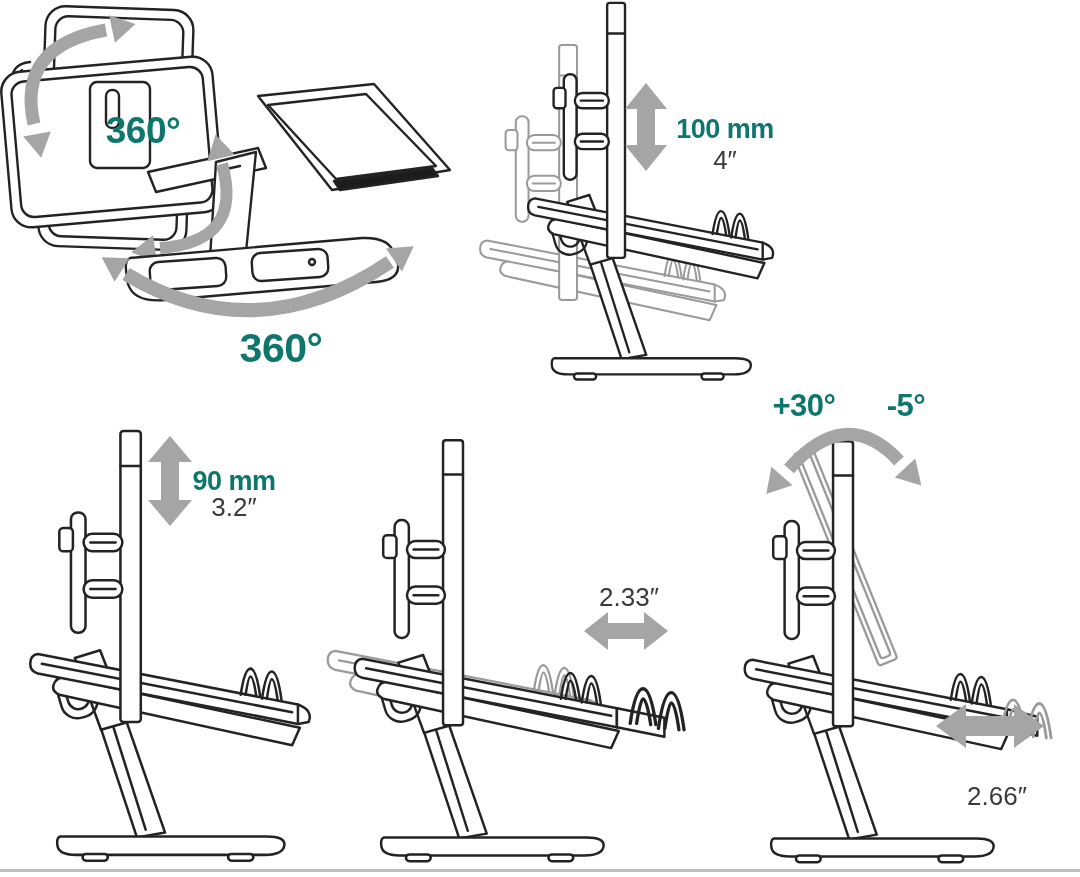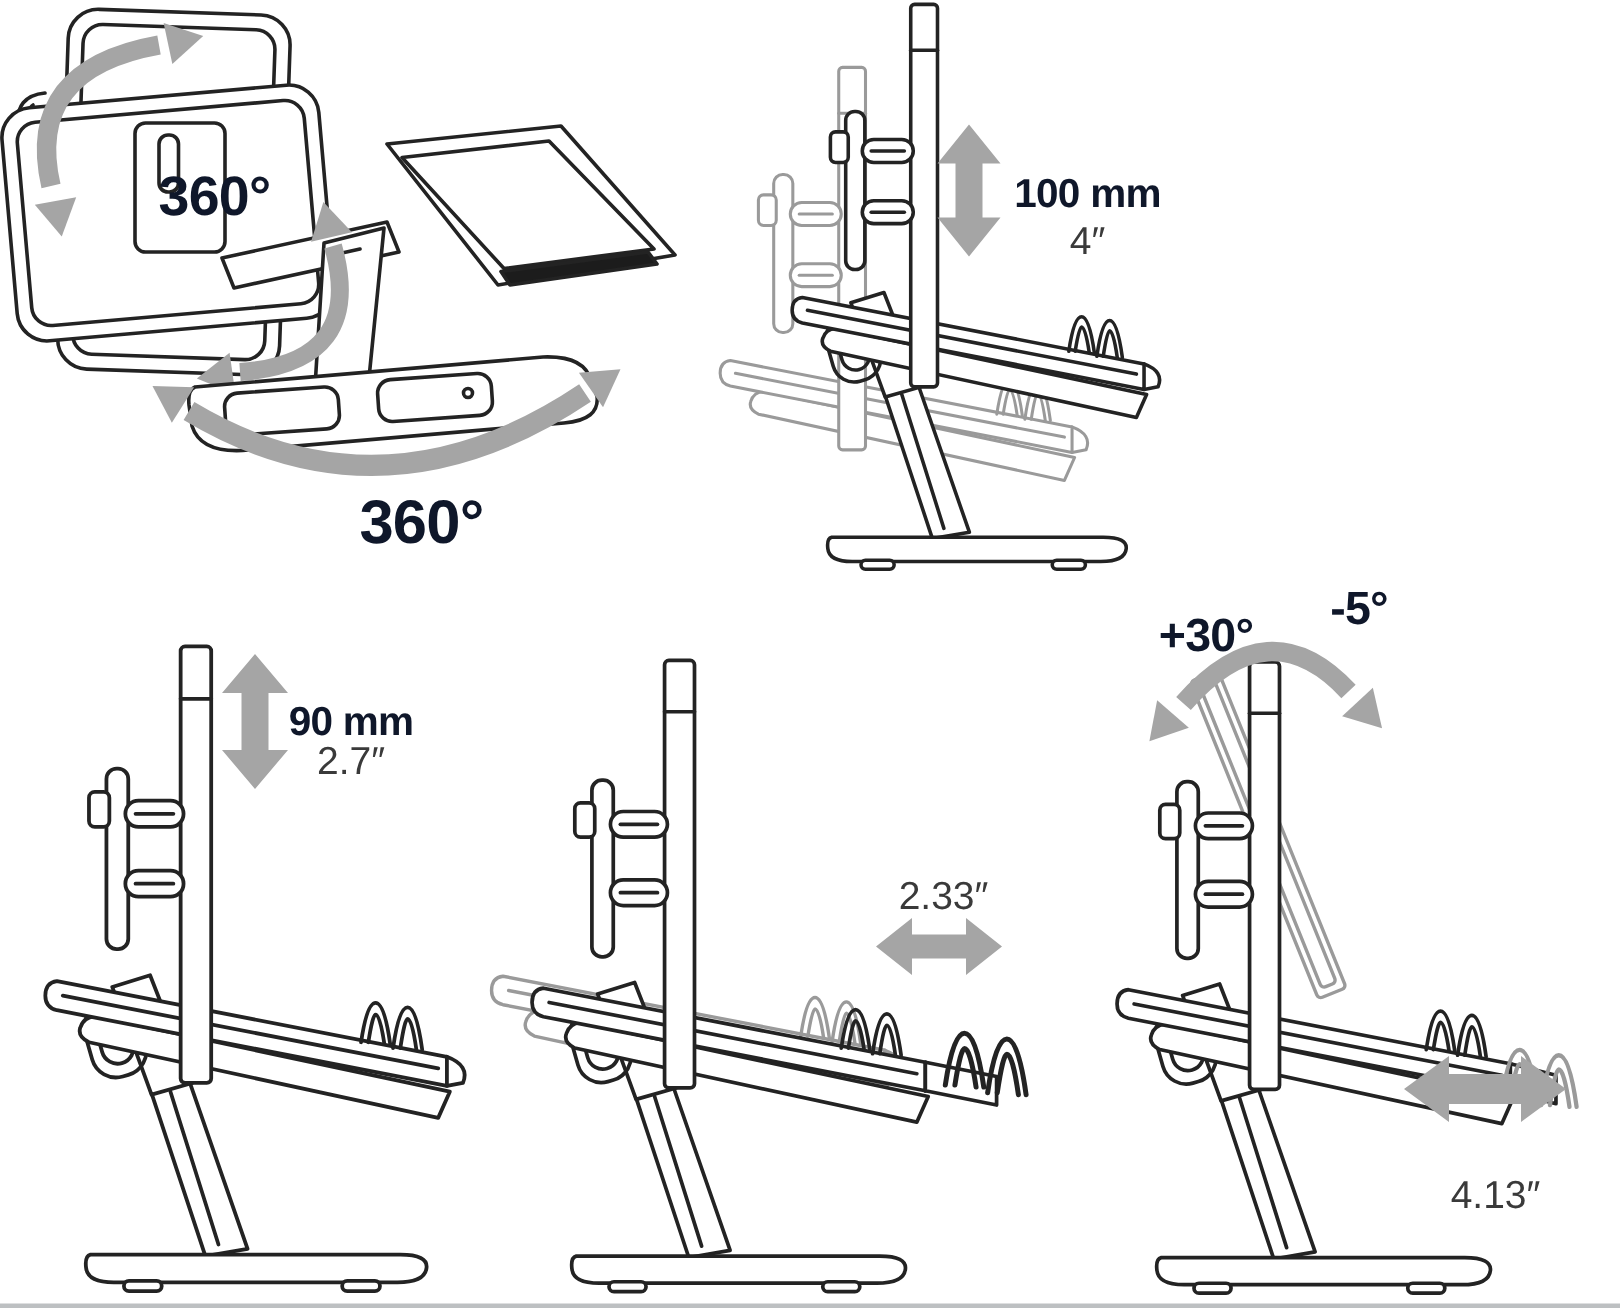--- a/index.html
+++ b/index.html
@@ -1,19 +1,19 @@
 <!DOCTYPE html>
 <html><head>
 <meta charset="utf-8">
 <style>
   html,body{margin:0;padding:0;background:#fff;}
   #canvas{position:relative;width:1080px;height:877px;background:#ffffff;overflow:hidden;
           font-family:"Liberation Sans",sans-serif;}
   #diagram{position:absolute;left:0;top:0;width:1080px;height:877px;}
-  .lbl{position:absolute;text-align:center;color:#0f172a;line-height:1.02;letter-spacing:-0.5px;
+  .lbl{position:absolute;text-align:center;color:#0f766e;line-height:1.02;letter-spacing:-0.5px;
        font-family:"Liberation Sans",sans-serif;}
   .mm{font-size:27px;font-weight:bold;margin-top:13px;}
   .deg{font-size:31px;font-weight:bold;}
   .in{font-size:26px;font-weight:normal;color:#3a3a3a;letter-spacing:0;}
   .rot1{font-size:37px;font-weight:bold;}
   .rot2{font-size:41px;font-weight:bold;}
   .divider{position:absolute;left:0;top:869px;width:100%;height:3px;background:#bdc0c2;}
 </style>
 </head>
 <body>
@@ -184,23 +184,23 @@
   </g>
 </svg>
 
   <div class="lbl rot1" style="left:88px;top:112px;width:110px">360°</div>
   <div class="lbl rot2" style="left:226px;top:328px;width:110px">360°</div>
 
   <div class="lbl mm" style="left:650px;top:103px;width:150px">100 mm</div>
   <div class="lbl in" style="left:650px;top:147px;width:150px">4″</div>
 
   <div class="lbl mm" style="left:178px;top:455px;width:112px">90 mm</div>
-  <div class="lbl in" style="left:178px;top:494px;width:112px">2.7″</div>
+  <div class="lbl in" style="left:178px;top:494px;width:112px">3.2″</div>
 
   <div class="lbl in" style="left:566px;top:584px;width:126px">2.33″</div>
 
-  <div class="lbl deg" style="left:756px;top:408px;width:96px">+30°</div>
+  <div class="lbl deg" style="left:756px;top:390px;width:96px">+30°</div>
   <div class="lbl deg" style="left:868px;top:390px;width:76px">-5°</div>
 
-  <div class="lbl in" style="left:934px;top:783px;width:126px">4.13″</div>
+  <div class="lbl in" style="left:934px;top:783px;width:126px">2.66″</div>
 
   <div class="divider"></div>
 </div>
 
 </body></html>

